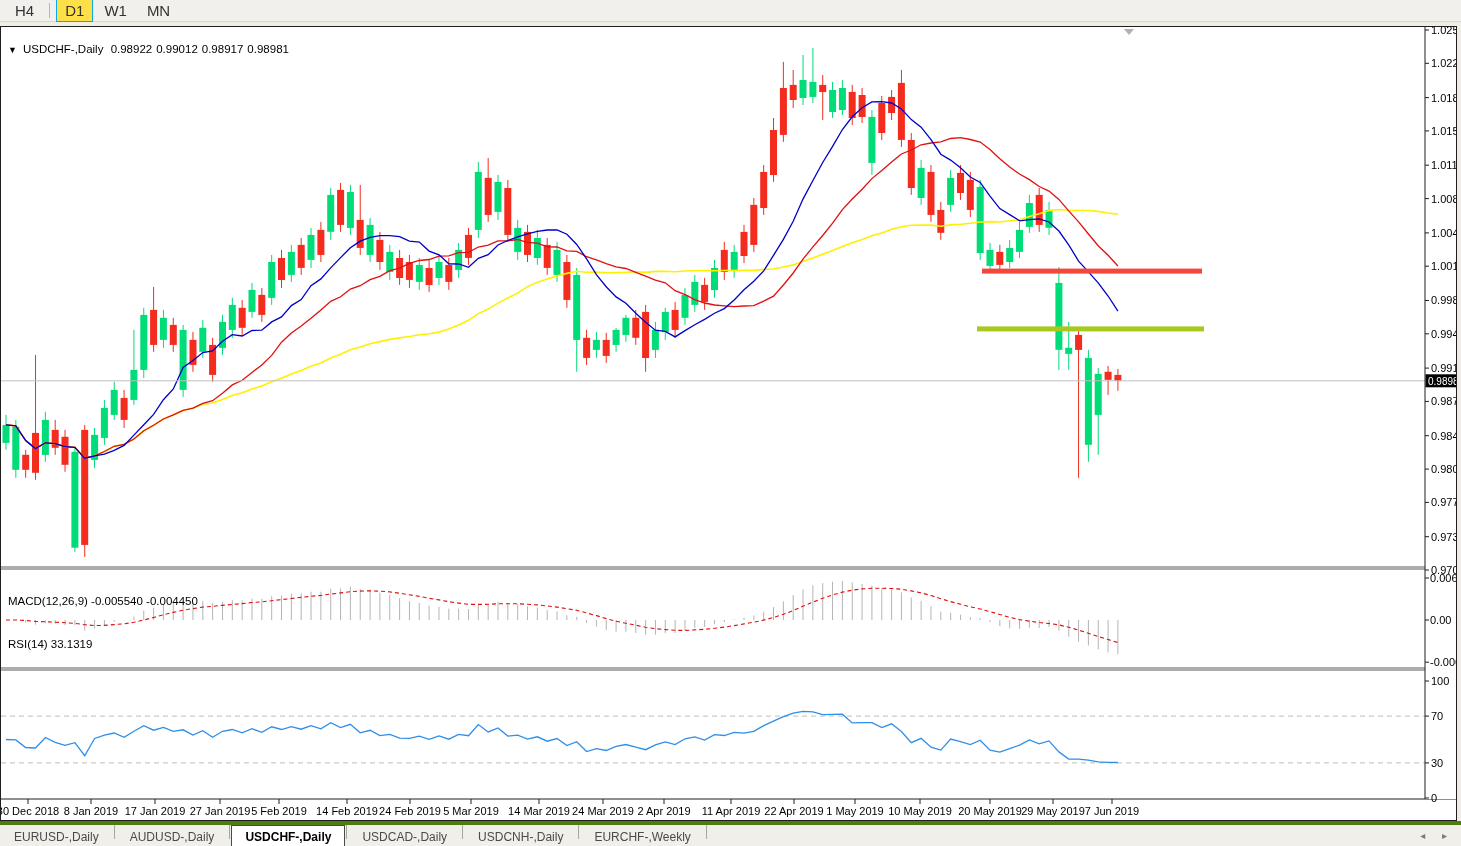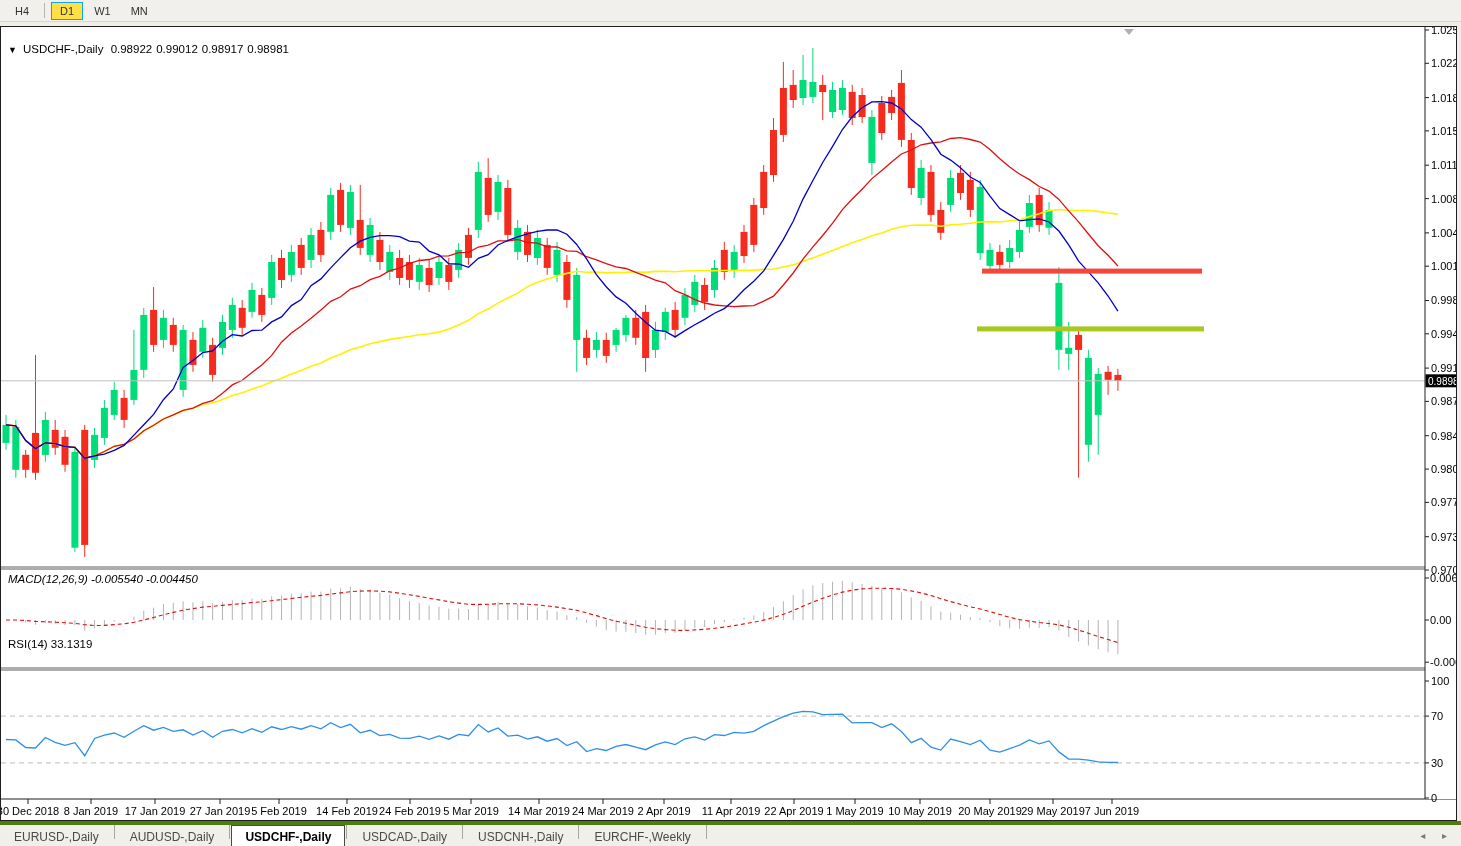--- a/index.html
+++ b/index.html
@@ -2,38 +2,38 @@
 <html><head>
 <meta charset="utf-8">
 <style>
   * { margin:0; padding:0; box-sizing:border-box; }
   html,body { width:1461px; height:846px; overflow:hidden;
     font-family:"Liberation Sans", sans-serif; background:#efede6; }
 
   
   .toolbar { height:22px; background:#f2f0ec; border-bottom:1px solid #d9d6cc;
     display:flex; align-items:center; padding-left:6px; }
-  .tf { font-family:"Liberation Sans", sans-serif; font-size:11px; color:#333;
+  .tf { font-family:"Liberation Sans", sans-serif; font-size:15px; color:#333;
     background:transparent; border:1px solid transparent; padding:2px 8px;
     margin-right:2px; cursor:default;text-align:center; }
   .tf.active { background:#fde047; border:1px solid #0ea5e9; }
   .tb-sep { width:1px; height:15px; background:#b9b6ac; margin:0 6px 0 4px; }
 
   
   .chart-window { position:relative; width:1457px; height:795px; margin-top:4px;
     background:#ffffff; border:1px solid #1f1f1f; }
   .chart-canvas { position:absolute; inset:0; }
   svg { display:block; font-family:"Liberation Sans", sans-serif; }
 
   .overlay { position:absolute; left:7px; font-size:11.5px; color:#000;
     white-space:nowrap; pointer-events:none; }
   .hdr { top:16px; }
   .hdr .tri { font-size:9px; margin-right:6px; color:#000; }
   .hdr span { margin-right:4px; }
-  .macd-label { top:546px;font-style:italic; }
+  .macd-label { top:568px; }
   .rsi-label  { top:611px; }
   .overlay b { font-weight:normal; }
 
   
   .tabbar { position:relative; height:32px; background:#f1efe9;
     border-top:4px solid #4d7c0f; display:flex; align-items:flex-start; }
   .tab { font-size:12px; color:#4a4a4a; padding:4px 13px 4px 13px; height:22px;
     background:transparent; border:1px solid transparent; border-bottom:none;
     cursor:default; white-space:nowrap; }
   .tab.active { background:#ffffff; border:1px solid #4a4a4a; border-bottom:1px solid #ffffff;

